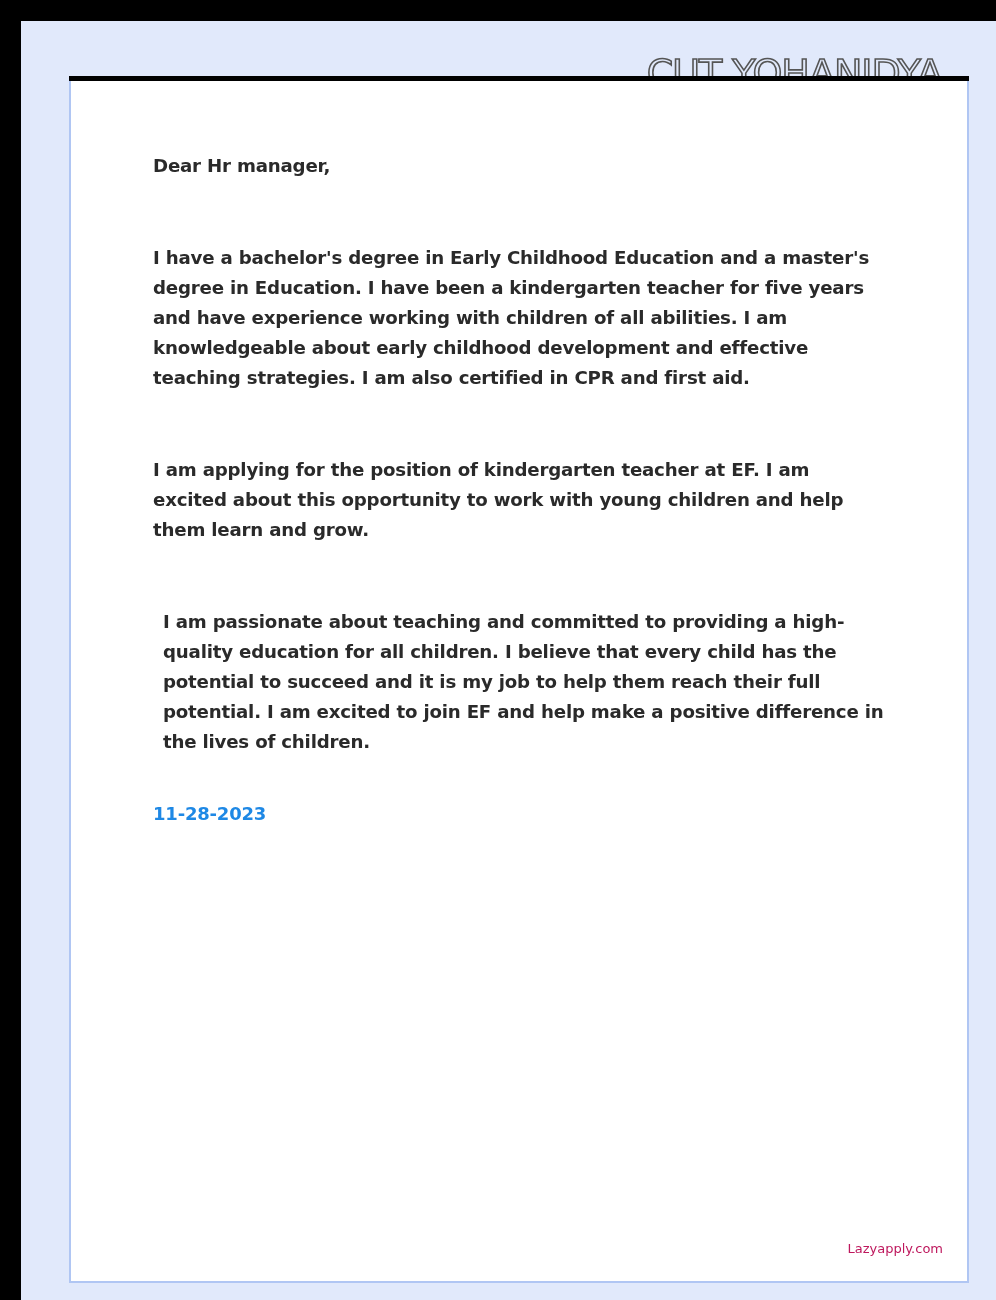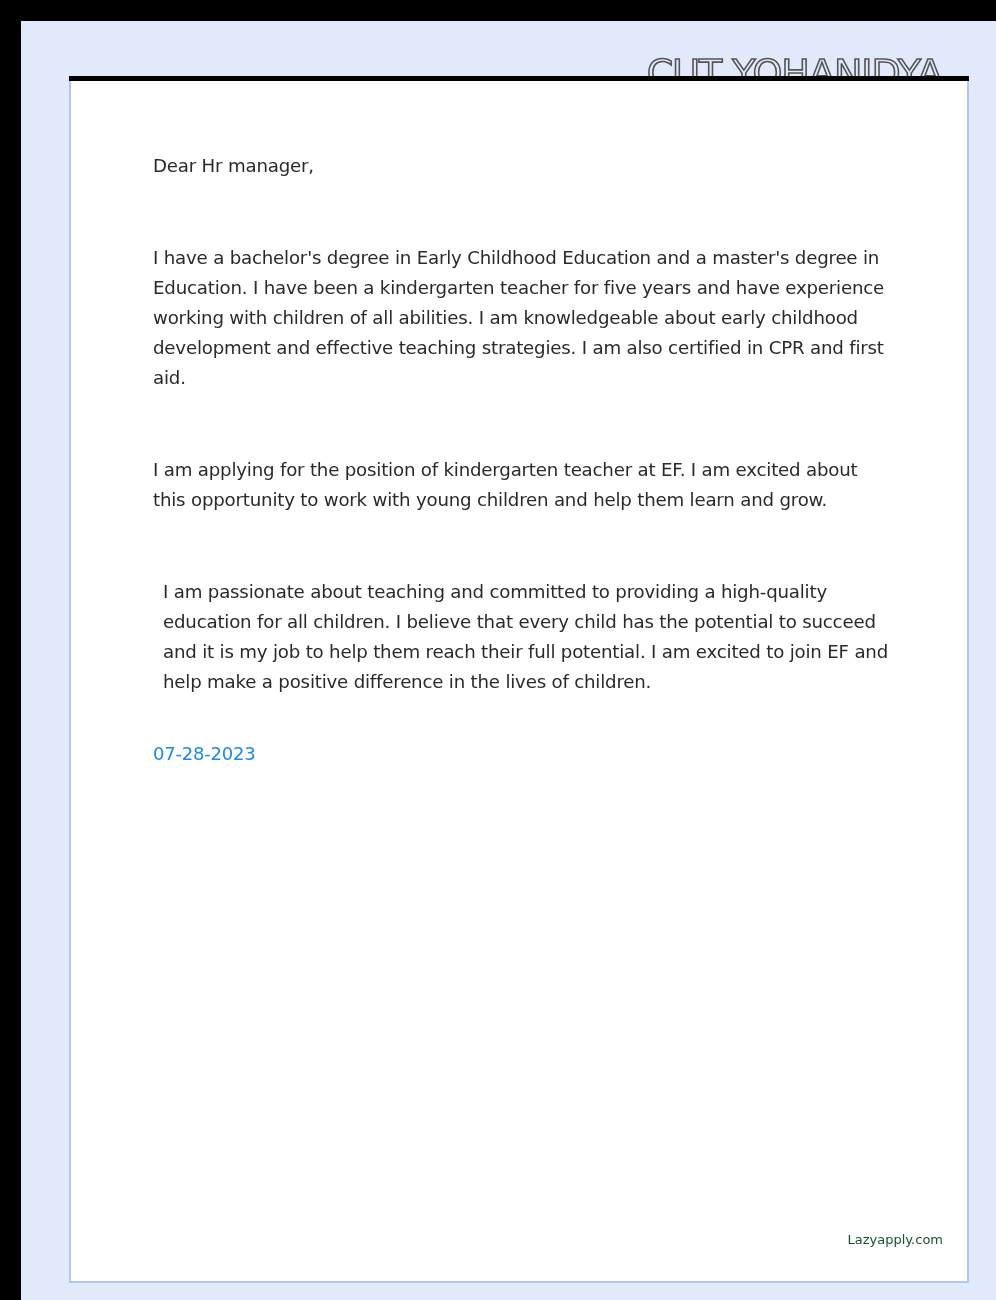--- a/index.html
+++ b/index.html
@@ -43,46 +43,47 @@
       border-bottom: 2px solid #b0c6f3;
     }
     .content {
       position: absolute;
       left: 50px; top: 38px;
       width: 800px;
       font-size: 18.2px;
       line-height: 30px;
       color: #2a2a2a;
       letter-spacing: -0.2px;
+      font-weight: bold;
     }
     .content p { margin-bottom: 30px; }
     .content p.greeting { margin-bottom: 30px; }
     .content p.last { margin-bottom: 10px; margin-left: 10px; }
     .date {
       color: #1e88e5;
       font-size: 18px;
       line-height: 30px;
     }
     .footer {
       position: absolute;
-      right: 8px; bottom: 16px;
+      right: 8px; bottom: 7px;
       font-size: 13px;
       line-height: 18px;
-      color: #14532d;
+      color: #be185d;
     }
   </style>
 </head>
 <body>
 
 <div class="frame">
   <div class="title">CUT YOHANIDYA</div>
   <div class="header-bar"></div>
   <div class="paper">
     <div class="content">
       <p class="greeting">Dear Hr manager,</p>
       <p>I have a bachelor's degree in Early Childhood Education and a master's degree in Education. I have been a kindergarten teacher for five years and have experience working with children of all abilities. I am knowledgeable about early childhood development and effective teaching strategies. I am also certified in CPR and first aid.</p>
       <p>I am applying for the position of kindergarten teacher at EF. I am excited about this opportunity to work with young children and help them learn and grow.</p>
       <p class="last">I am passionate about teaching and committed to providing a high-quality education for all children. I believe that every child has the potential to succeed and it is my job to help them reach their full potential. I am excited to join EF and help make a positive difference in the lives of children.</p>
-      <div class="date">07-28-2023</div>
+      <div class="date">11-28-2023</div>
     </div>
     <div class="footer">Lazyapply.com</div>
   </div>
 </div>
 
 </body></html>

